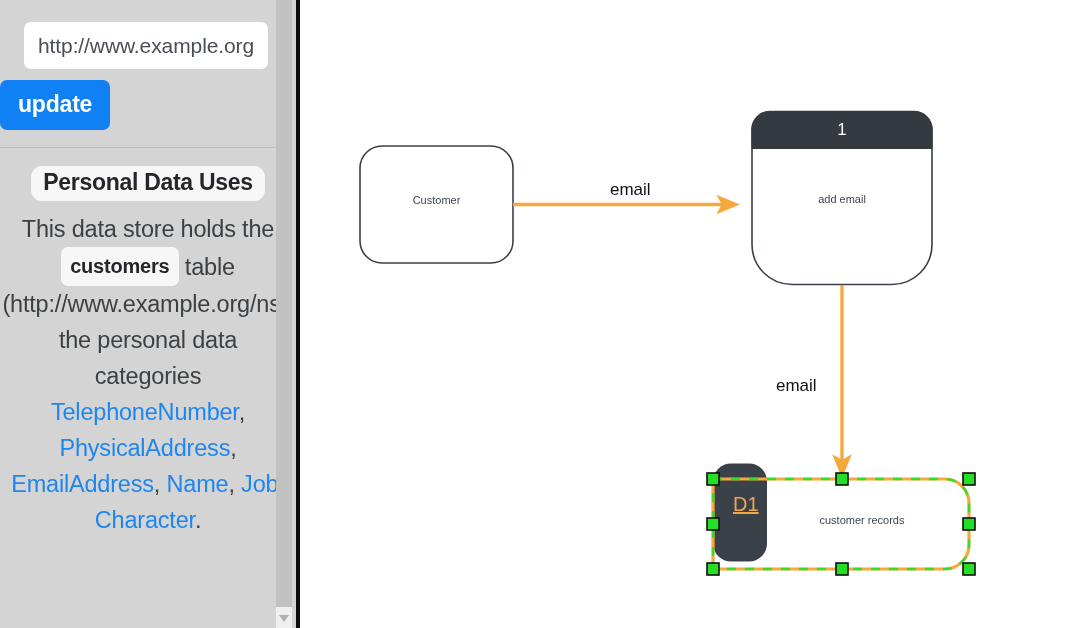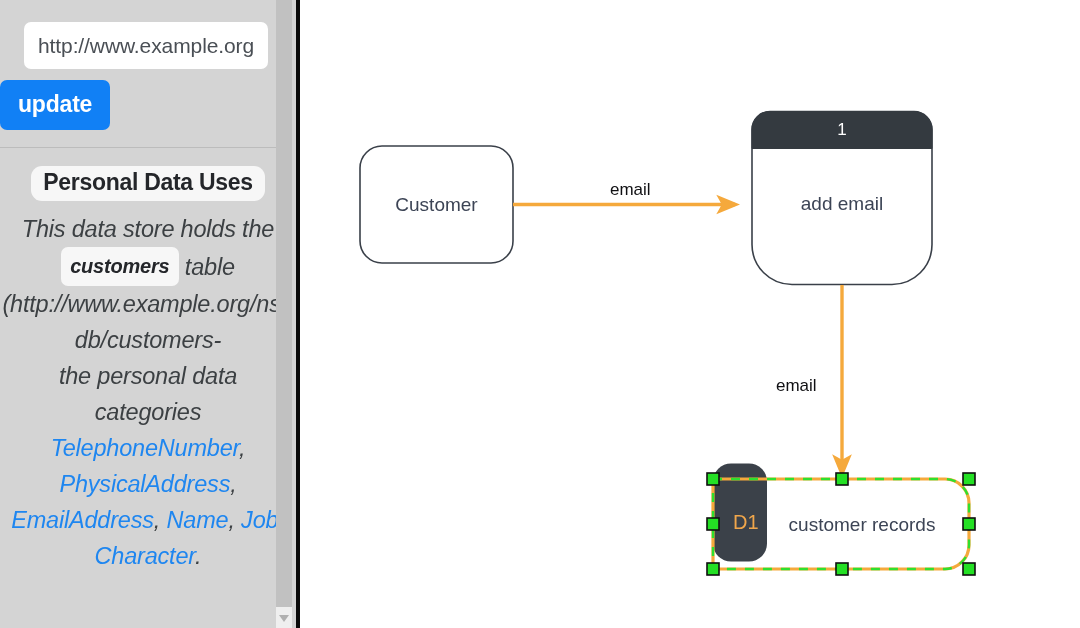--- a/index.html
+++ b/index.html
@@ -85,21 +85,20 @@
     line-height: 36px;
     color: #3c4043;
     text-align: center;
     width: 296px;
     white-space: nowrap;
     letter-spacing: -0.2px;
   }
   .panel-text .line {
     display: block;
     white-space: nowrap;
-    font-style: italic;
   }
   code.inline-code {
     display: inline-block;
     background: #f7f7f7;
     border-radius: 7px;
     padding: 1px 9px 2px 9px;
     font-family: "Liberation Sans", sans-serif;
     font-size: 20px;
     font-weight: bold;
     color: #24262a;
@@ -154,21 +153,21 @@
     height: 628px;
     background: #ffffff;
     overflow: hidden;
   }
   #canvas-svg { position: absolute; left: 0; top: 0; }
 
   .node-label {
     position: absolute;
     color: #3c4455;
     font-family: "Liberation Sans", sans-serif;
-    font-size: 19px;
+    font-size: 11px;
     text-align: center;
     pointer-events: none;
     white-space: nowrap;
   }
   .edge-label {
     position: absolute;
     color: #101013;
     font-family: "Liberation Sans", sans-serif;
     font-size: 17px;
     white-space: nowrap;
@@ -206,21 +205,20 @@
 
     <div class="divider"></div>
 
     <div class="panel-body">
       <div class="panel-heading">Personal Data Uses</div>
 
       <div class="panel-text">
         <span class="line">This data store holds the</span>
         <span class="line"><code class="inline-code">customers</code> <span>table</span></span>
         <span class="line">(http://www.example.org/ns#</span>
-        <span class="line">db/customers-</span>
         <span class="line">the personal data</span>
         <span class="line">categories</span>
         <span class="line"><a class="cat-link">TelephoneNumber</a>,</span>
         <span class="line"><a class="cat-link">PhysicalAddress</a>,</span>
         <span class="line"><a class="cat-link">EmailAddress</a>, <a class="cat-link">Name</a>, <a class="cat-link">Job</a>,</span>
         <span class="line"><a class="cat-link">Character</a><span>.</span></span>
       </div>
     </div>
 
     <div id="sb-scrollbar">
@@ -281,21 +279,21 @@
         <rect x="663" y="563" width="12" height="12" fill="#24e024" stroke="#101010" stroke-width="1.6"></rect>
       </g>
     </svg>
 
     <div class="node-label" style="left:60px; top:194px; width:153px;">Customer</div>
 
     <div class="proc-number" style="left:452px; top:120px; width:180px;">1</div>
 
     <div class="node-label" style="left:452px; top:193px; width:180px;">add email</div>
 
-    <div class="store-id" style="left:433px; top:511px;">D1</div>
+    <div class="store-id" style="left:433px; top:493px;text-decoration:underline;">D1</div>
 
     <div class="node-label" style="left:469px; top:514px; width:186px; text-align:center;">customer records</div>
 
     <div class="edge-label" style="left:310px; top:180px;">email</div>
 
     <div class="edge-label" style="left:476px; top:376px;">email</div>
   </div>
 </div>
 
 </body></html>

